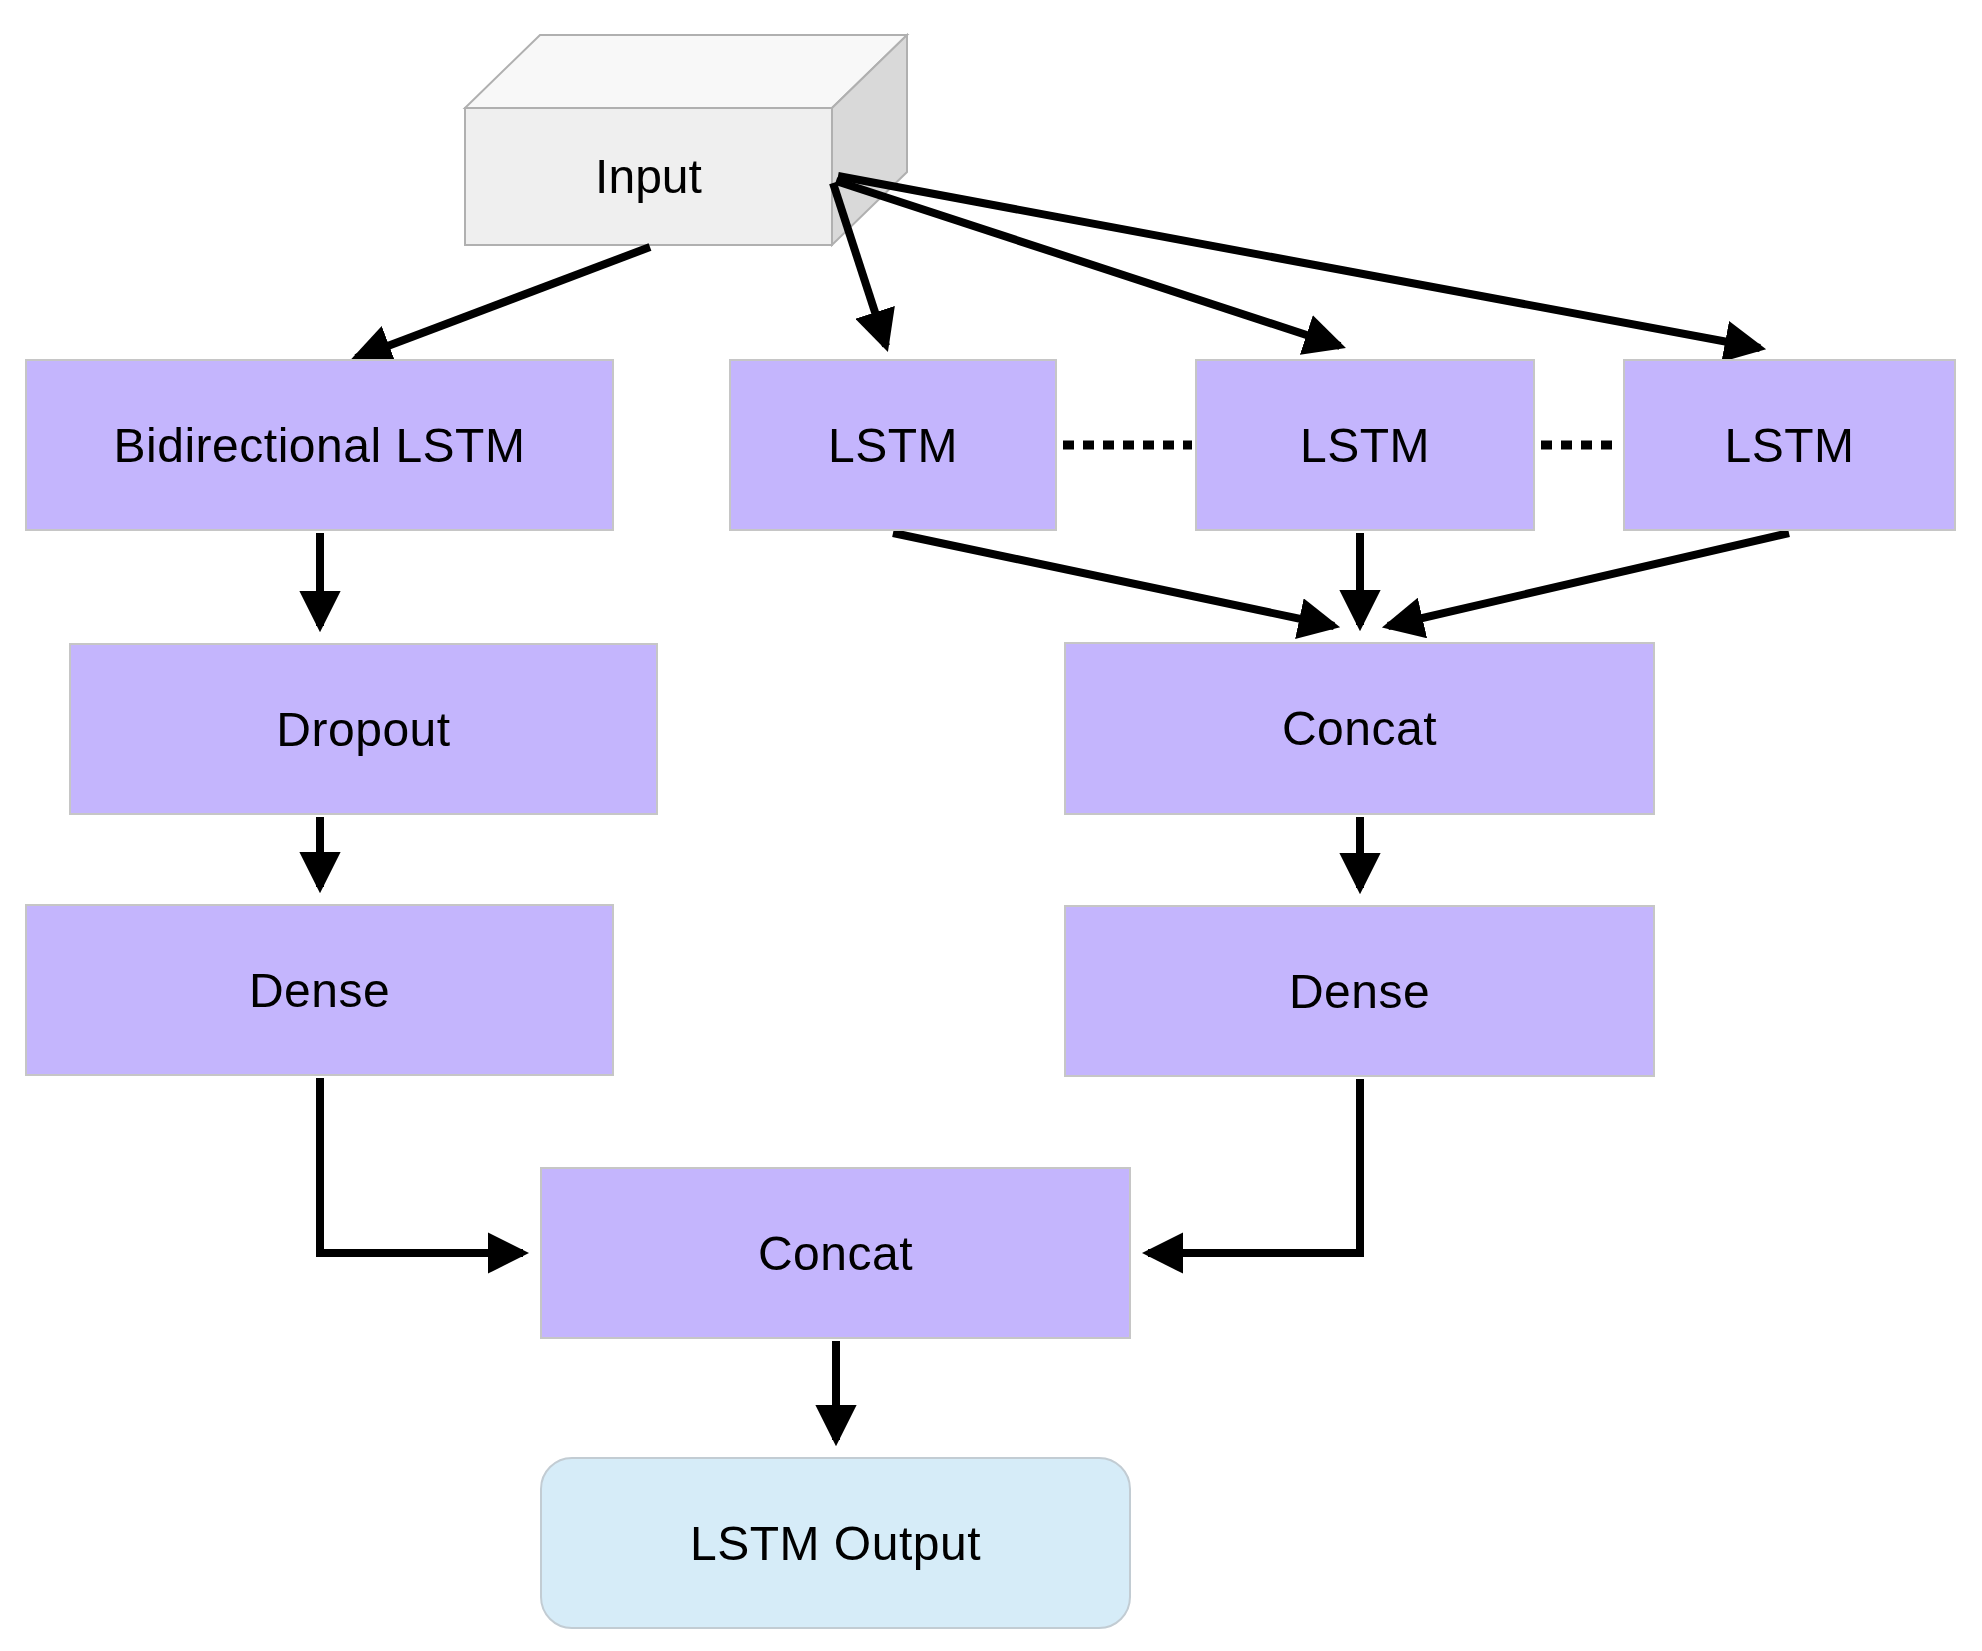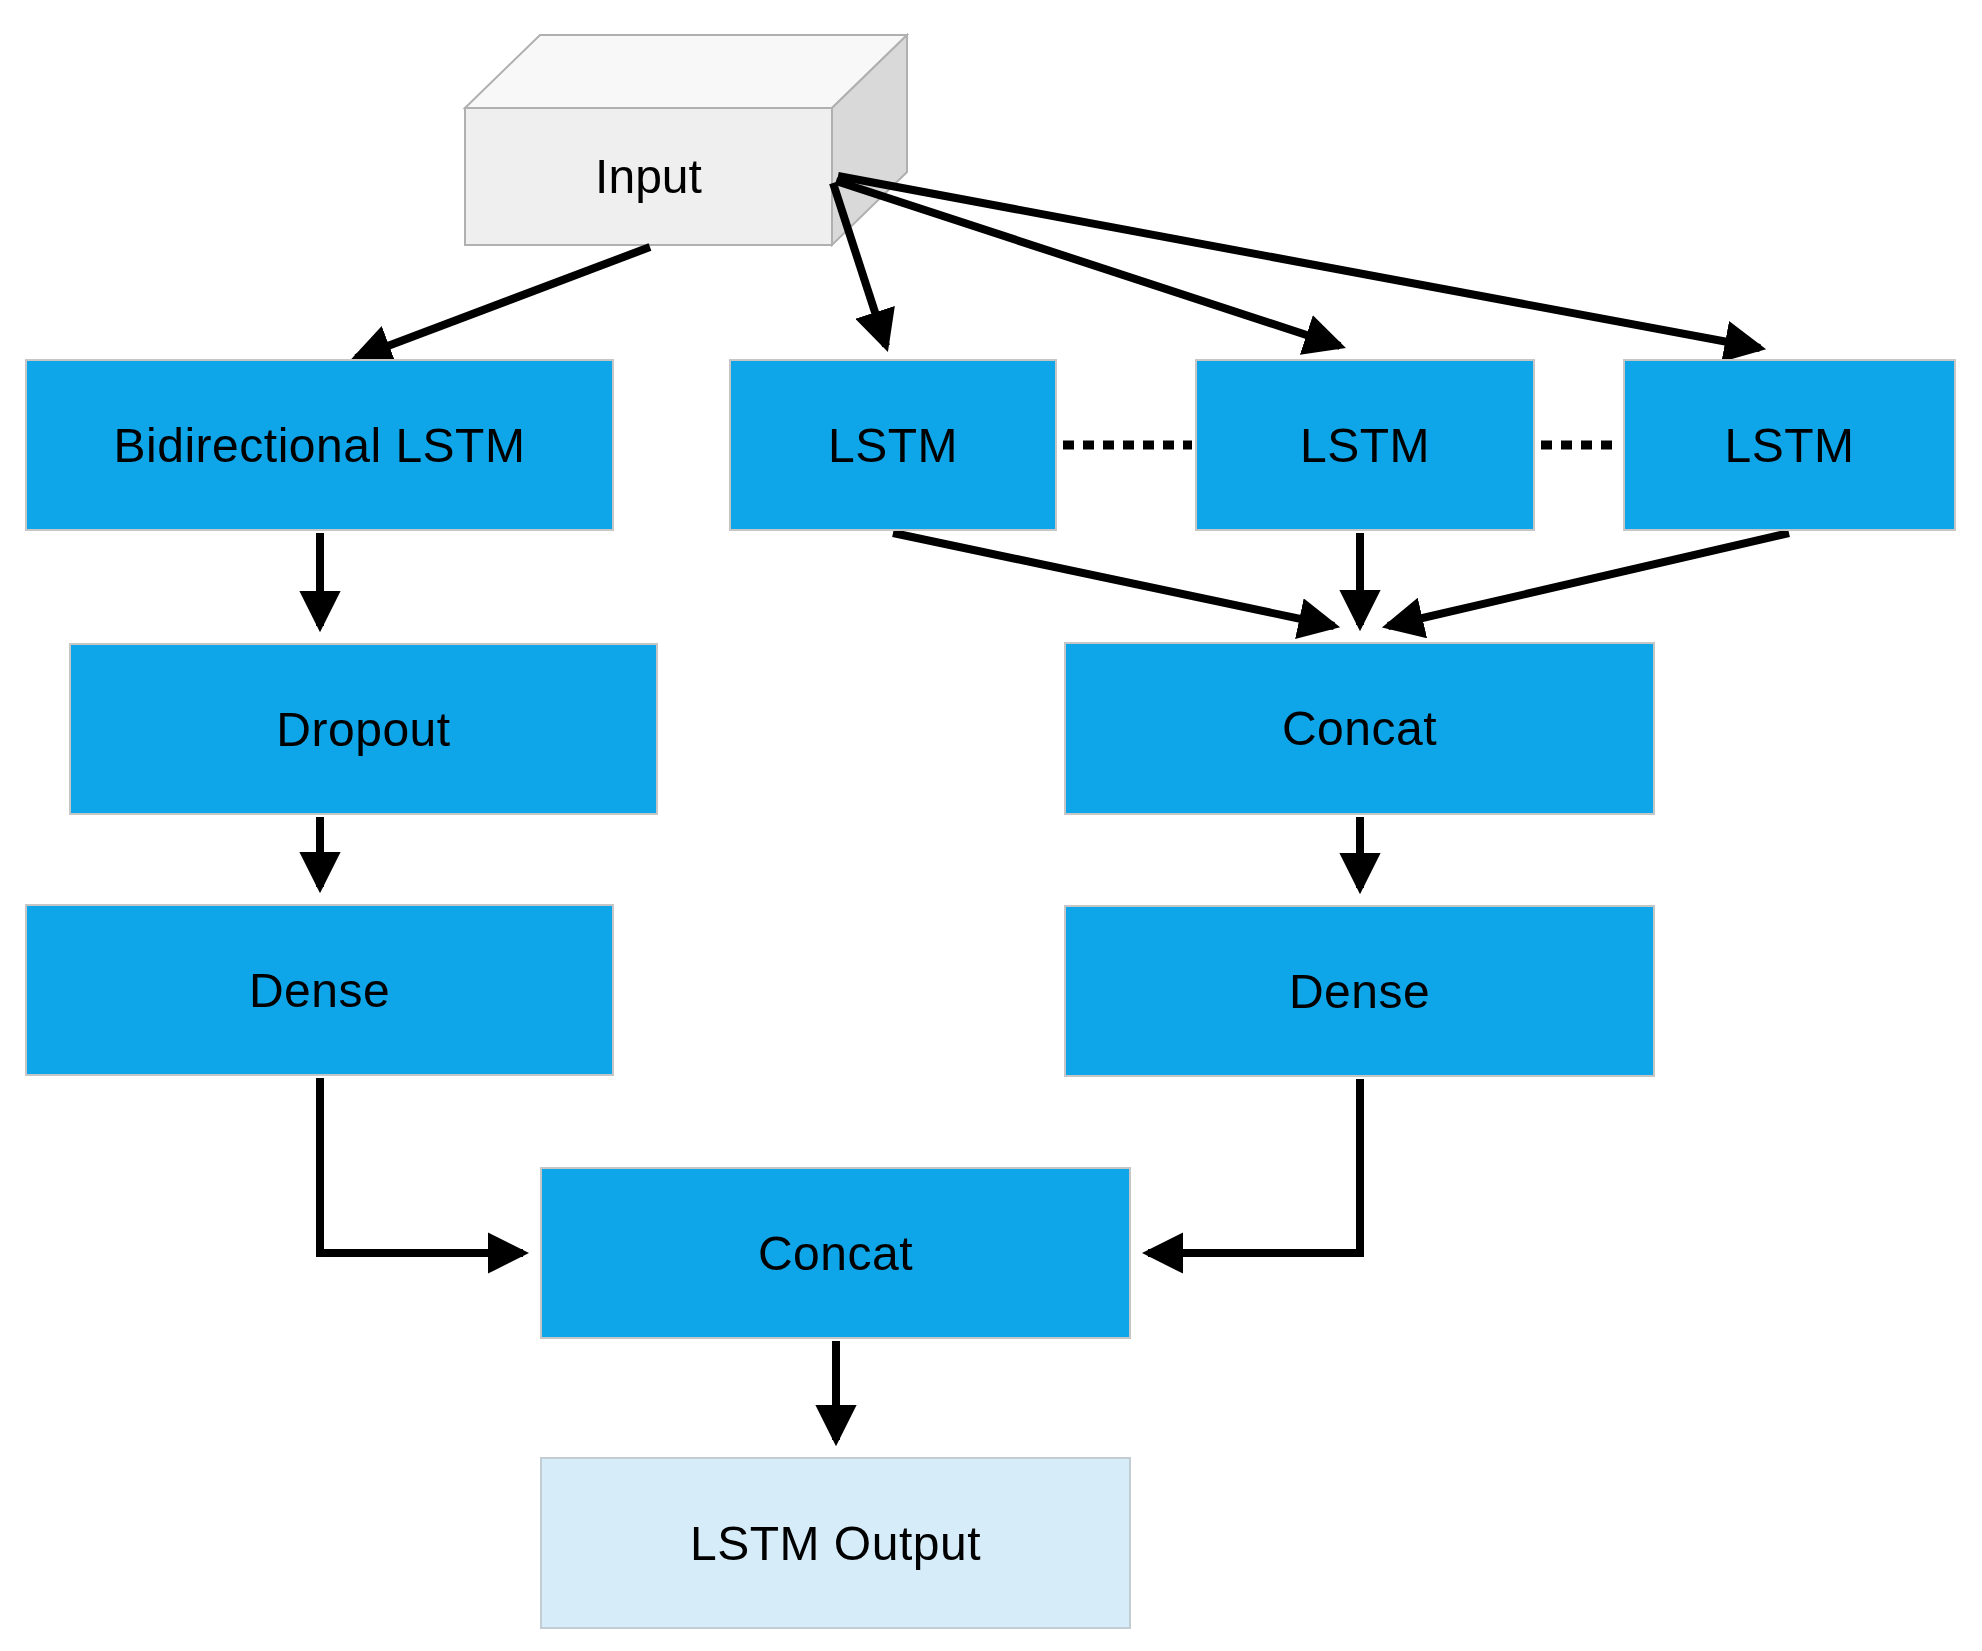--- a/index.html
+++ b/index.html
@@ -17,31 +17,31 @@
   }
   #wires {
     position: absolute;
     left: 0; top: 0;
     width: 1982px;
     height: 1651px;
   }
   .node {
     position: absolute;
     box-sizing: border-box;
-    background: #0ea5e9;
+    background: #c4b5fd;
     border: 2px solid #c6c6c6;
     display: flex;
     align-items: center;
     justify-content: center;
     font-size: 48px;
     color: #000000;
     letter-spacing: 0.5px;
     white-space: nowrap;
   }
-  .node.blue { background: #d6ecf8; border-color: #c2ccd3; }
+  .node.blue { background: #d6ecf8; border-color: #c2ccd3; border-radius: 32px; }
 
   
   #node-bilstm        { left: 25px;   top: 359px;  width: 589px; height: 172px; }
   #node-lstm1         { left: 729px;  top: 359px;  width: 328px; height: 172px; }
   #node-lstm2         { left: 1195px; top: 359px;  width: 340px; height: 172px; }
   #node-lstm3         { left: 1623px; top: 359px;  width: 333px; height: 172px; }
   #node-dropout       { left: 25px;   top: 643px;  width: 589px; height: 172px; margin-left: 44px; }
   #node-concat-right  { left: 1064px; top: 642px;  width: 591px; height: 173px; }
   #node-dense-left    { left: 25px;   top: 904px;  width: 589px; height: 172px; }
   #node-dense-right   { left: 1064px; top: 905px;  width: 591px; height: 172px; }

